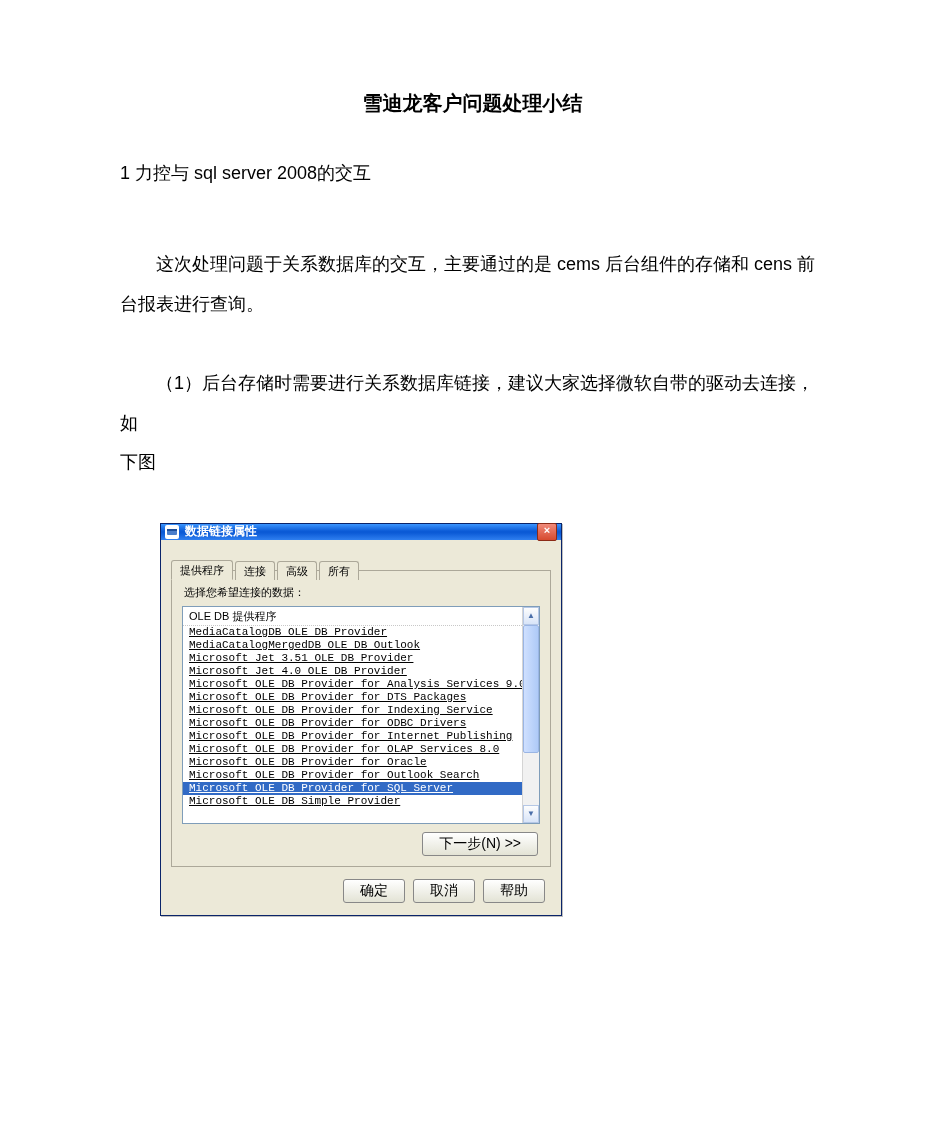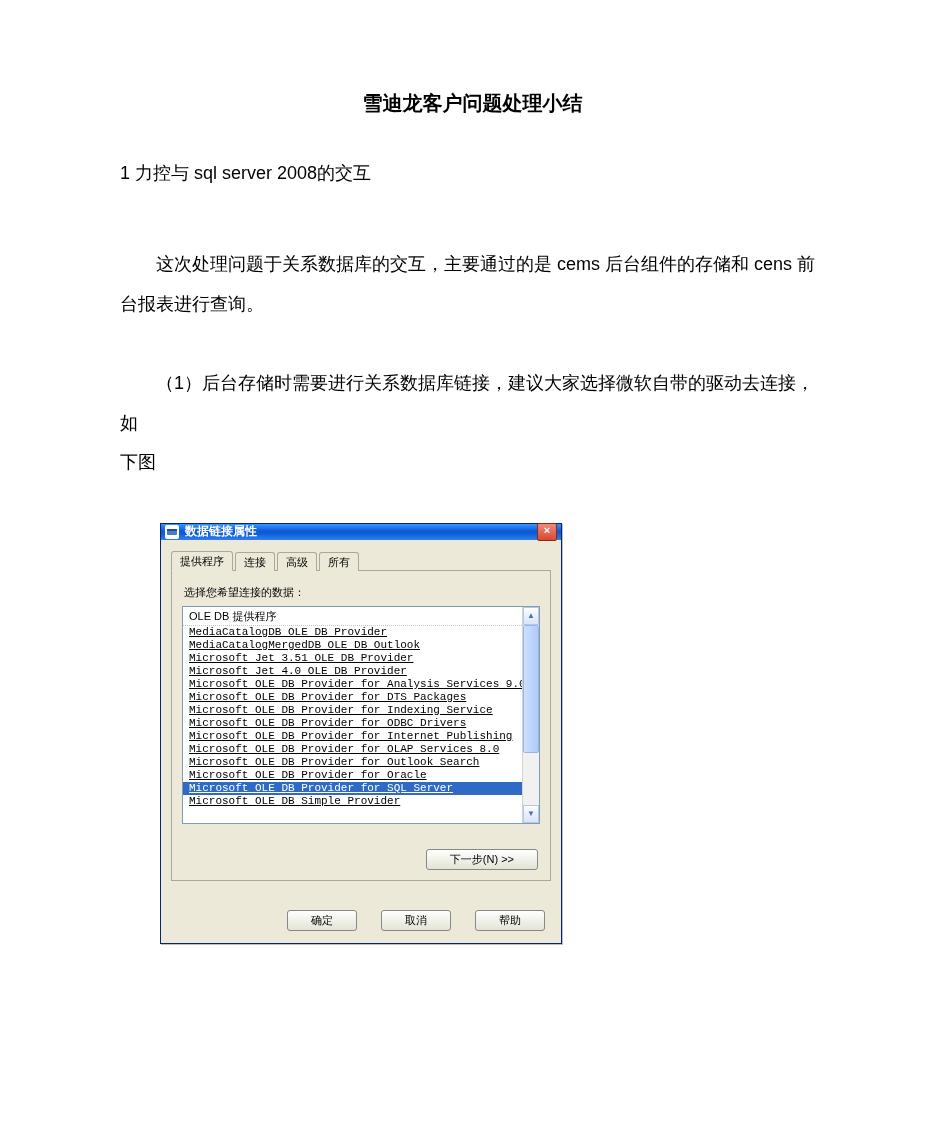--- a/index.html
+++ b/index.html
@@ -99,21 +99,21 @@
   }
   .tab {
     border: 1px solid #aca899;
     border-bottom: none;
     background: #ece9d8;
     padding: 2px 8px 1px 8px;
     margin-right: 2px;
     font-size: 11px;
     cursor: pointer;
     position: relative;
-    top: 1px;
+    top: 10px;
     border-top-left-radius: 3px;
     border-top-right-radius: 3px;
   }
   .tab.active {
     background: #ece9d8;
     border-bottom: 1px solid #ece9d8;
     font-weight: normal;
   }
   .tab-panel {
     border: 1px solid #aca899;
@@ -196,31 +196,30 @@
     display: flex;
     justify-content: flex-end;
     margin-top: 8px;
     margin-right: 2px;
     font-size: 11px;
   }
   .win-btn {
     border: 1px solid #888;
     background: linear-gradient(to bottom, #ffffff, #e3e3d5);
     border-radius: 3px;
-    padding: 2px 23px;
-    font-size: 11px;
+    padding: 2px 16px;
+    font-size: 14px;
     cursor: pointer;
     font-family: Tahoma, "SimSun", Arial, sans-serif;
-    margin-top: 17px;
   }
 
   .bottom-row {
     display: flex;
     justify-content: flex-end;
-    gap: 24px;
+    gap: 8px;
     padding: 2px 6px 0 0;
     margin-top: 10px;
     align-items: center;
   }
   .bottom-row .win-btn { min-width: 58px; }
 </style>
 </head>
 <body>
 
 <div class="page">
@@ -272,22 +271,22 @@
             <div class="item">MediaCatalogDB OLE DB Provider</div>
                 <div class="item">MediaCatalogMergedDB OLE DB Outlook</div>
                 <div class="item">Microsoft Jet 3.51 OLE DB Provider</div>
                 <div class="item">Microsoft Jet 4.0 OLE DB Provider</div>
                 <div class="item">Microsoft OLE DB Provider for Analysis Services 9.0</div>
                 <div class="item">Microsoft OLE DB Provider for DTS Packages</div>
                 <div class="item">Microsoft OLE DB Provider for Indexing Service</div>
                 <div class="item">Microsoft OLE DB Provider for ODBC Drivers</div>
                 <div class="item">Microsoft OLE DB Provider for Internet Publishing</div>
                 <div class="item">Microsoft OLE DB Provider for OLAP Services 8.0</div>
+                <div class="item">Microsoft OLE DB Provider for Oracle</div>
                 <div class="item">Microsoft OLE DB Provider for Outlook Search</div>
-                <div class="item">Microsoft OLE DB Provider for Oracle</div>
                 <div class="item selected">Microsoft OLE DB Provider for SQL Server</div>
                 <div class="item">Microsoft OLE DB Simple Provider</div>
               </div>
             <div class="vscroll">
               <div class="vbtn">
                 <span>▲</span>
               </div>
               <div class="vtrack">
                 <div class="vthumb"></div>
               </div>

